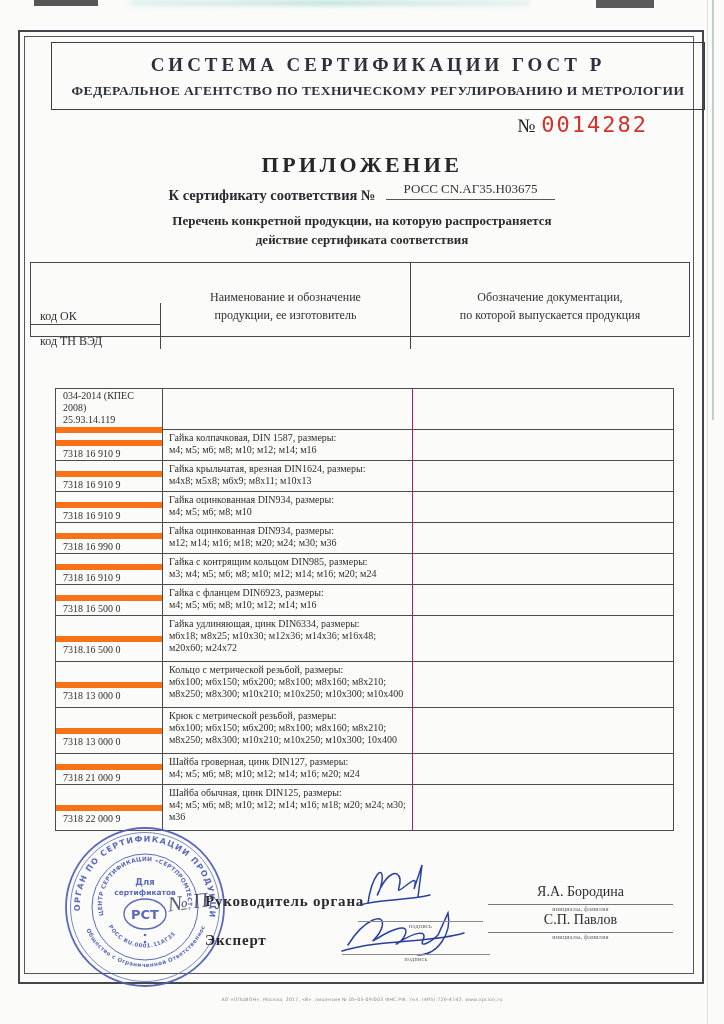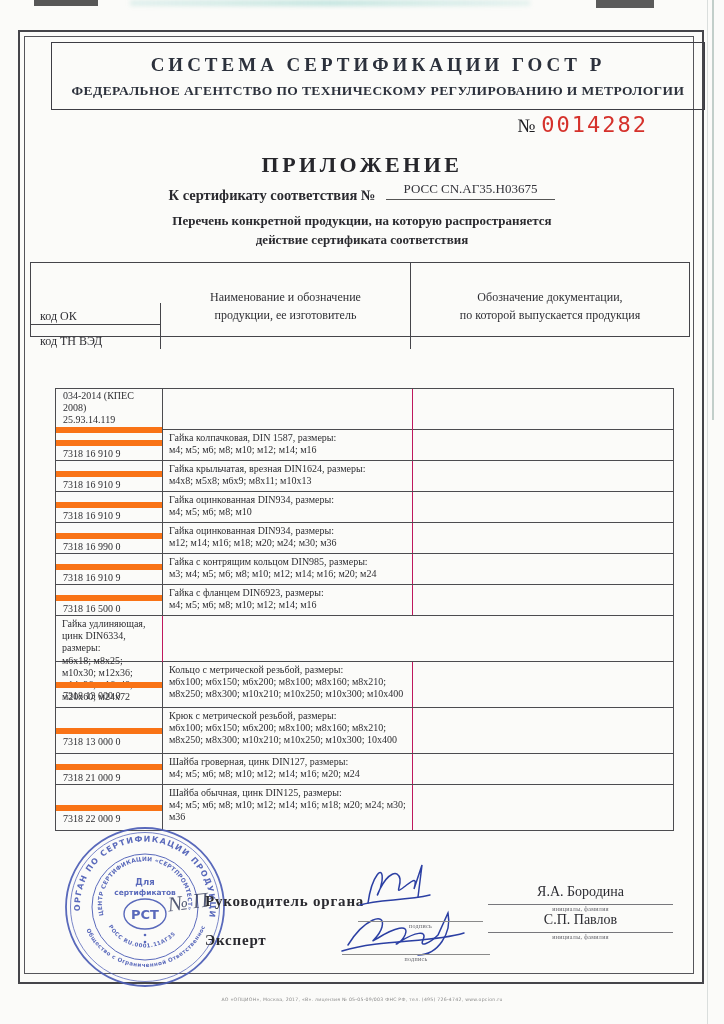--- a/index.html
+++ b/index.html
@@ -178,20 +178,24 @@
     <div class="trow h30">
       <div class="c1">
           <div class="c1a"></div>
           <div class="c1b">7318 16 500 0</div>
         </div>
       <div class="c2">Гайка с фланцем DIN6923, размеры:
 м4; м5; м6; м8; м10; м12; м14; м16</div>
       <div class="c3"></div>
     </div>
     <div class="trow h45">
+      <div class="c1">
+          <div class="c1a"></div>
+          <div class="c1b">7318.16 500 0</div>
+        </div>
       <div class="c2">Гайка удлиняющая, цинк DIN6334, размеры:
 м6х18; м8х25; м10х30; м12х36; м14х36; м16х48;
 м20х60; м24х72</div>
       <div class="c3"></div>
     </div>
     <div class="trow h45">
       <div class="c1">
           <div class="c1a"></div>
           <div class="c1b">7318 13 000 0</div>
         </div>

